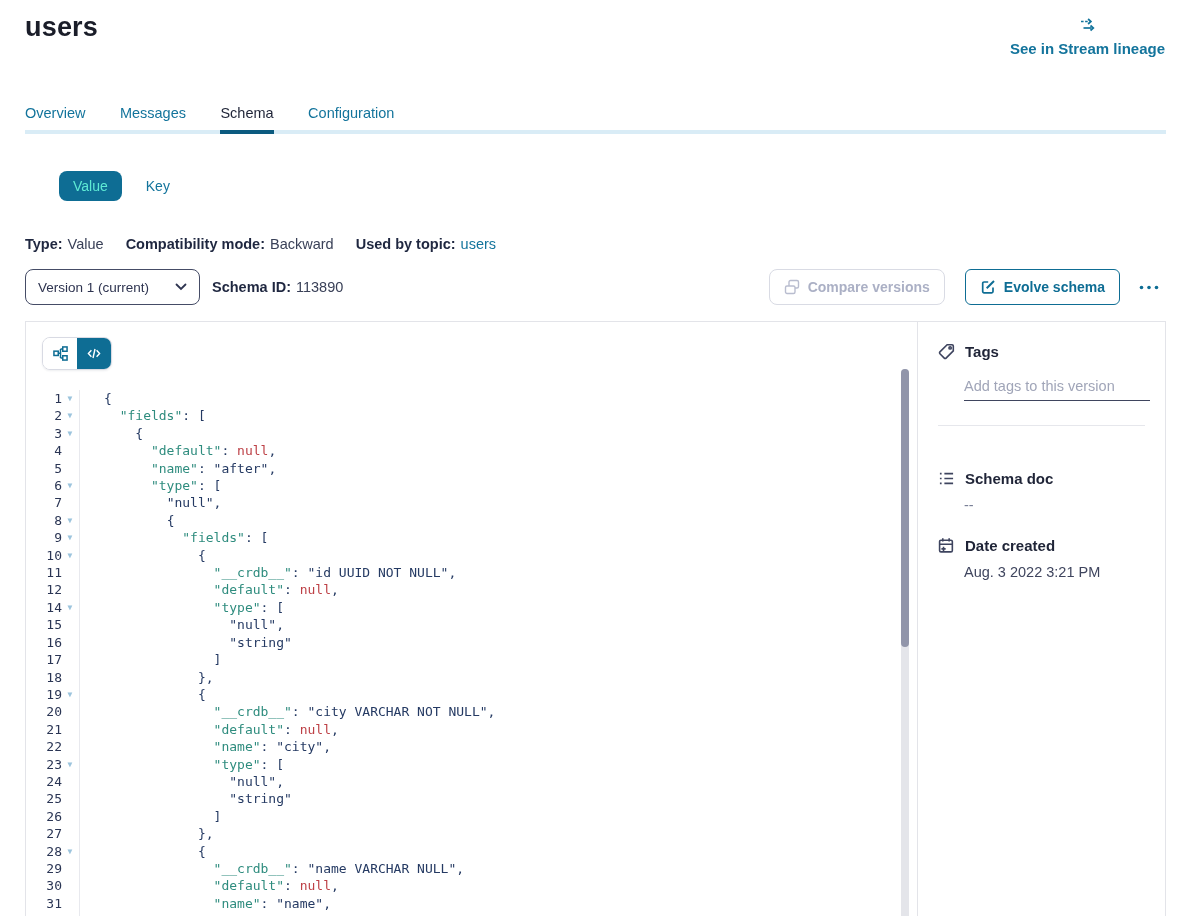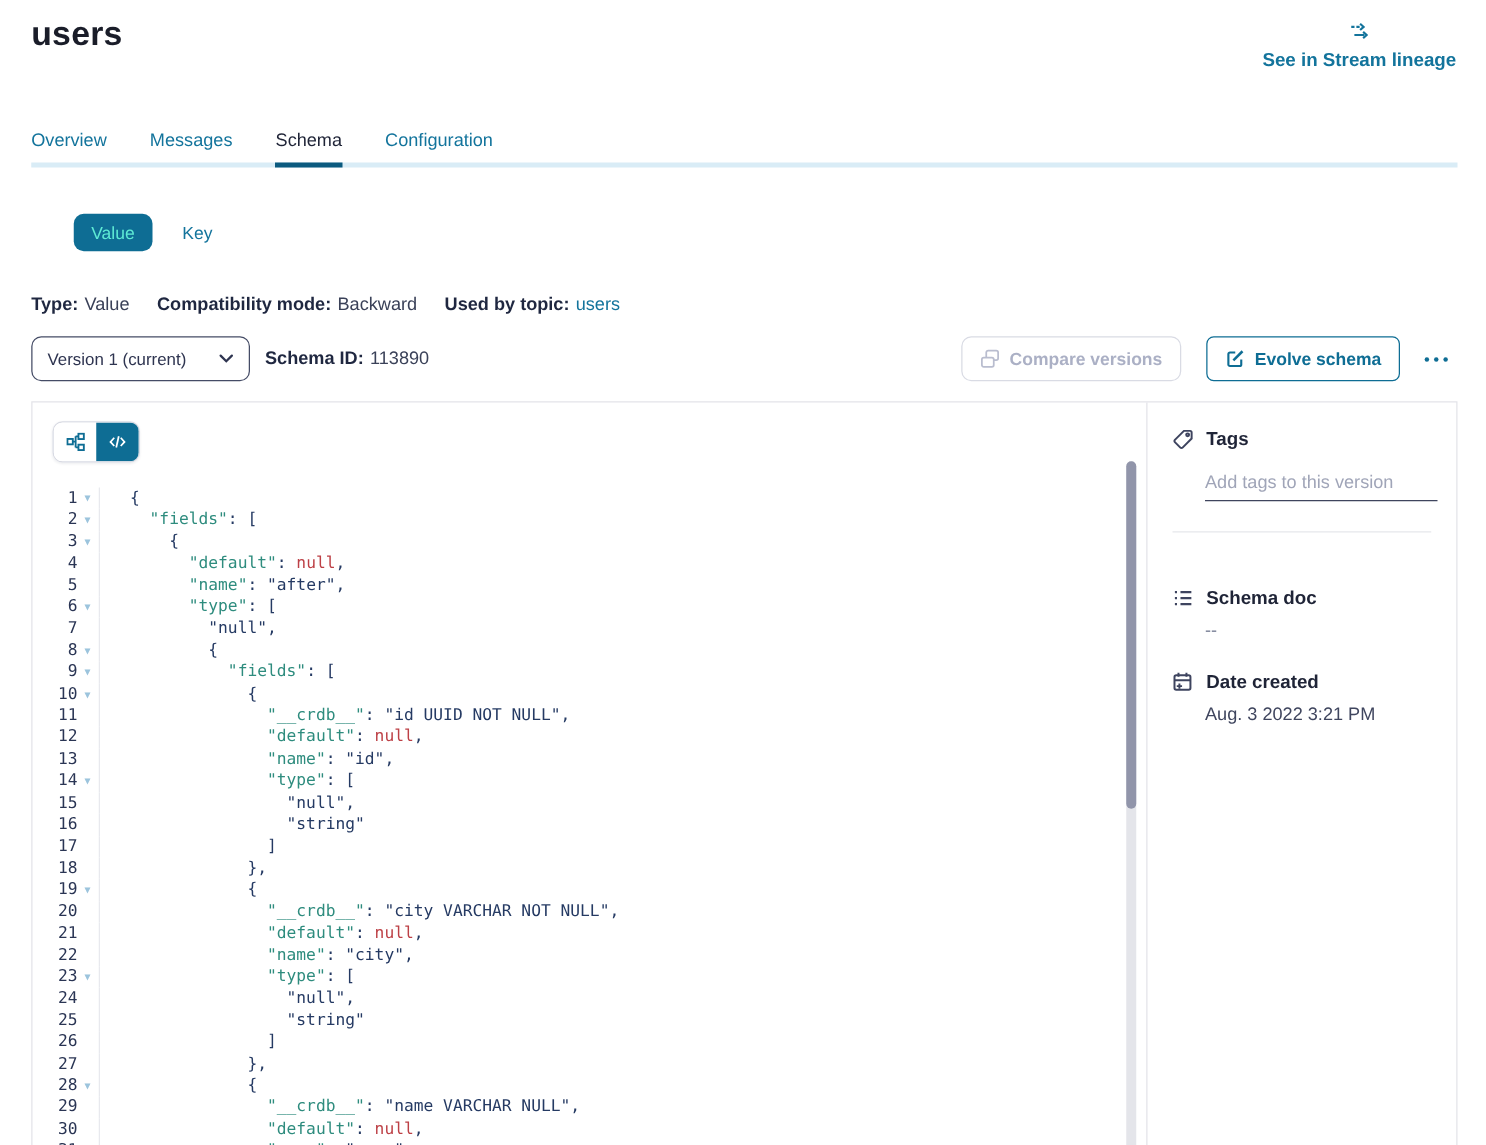--- a/index.html
+++ b/index.html
@@ -195,21 +195,20 @@
             <div class="code-row"><div class="gutter-cell"><span class="line-num">3</span><span class="fold">▼</span></div><div class="code-content">    <span class="tok-p">{</span></div></div>
             <div class="code-row"><div class="gutter-cell"><span class="line-num">4</span><span class="fold hidden">▼</span></div><div class="code-content">      <span class="tok-k">"default"</span><span class="tok-p">: </span><span class="tok-u">null</span><span class="tok-p">,</span></div></div>
             <div class="code-row"><div class="gutter-cell"><span class="line-num">5</span><span class="fold hidden">▼</span></div><div class="code-content">      <span class="tok-k">"name"</span><span class="tok-p">: </span><span class="tok-s">"after"</span><span class="tok-p">,</span></div></div>
             <div class="code-row"><div class="gutter-cell"><span class="line-num">6</span><span class="fold">▼</span></div><div class="code-content">      <span class="tok-k">"type"</span><span class="tok-p">: [</span></div></div>
             <div class="code-row"><div class="gutter-cell"><span class="line-num">7</span><span class="fold hidden">▼</span></div><div class="code-content">        <span class="tok-s">"null"</span><span class="tok-p">,</span></div></div>
             <div class="code-row"><div class="gutter-cell"><span class="line-num">8</span><span class="fold">▼</span></div><div class="code-content">        <span class="tok-p">{</span></div></div>
             <div class="code-row"><div class="gutter-cell"><span class="line-num">9</span><span class="fold">▼</span></div><div class="code-content">          <span class="tok-k">"fields"</span><span class="tok-p">: [</span></div></div>
             <div class="code-row"><div class="gutter-cell"><span class="line-num">10</span><span class="fold">▼</span></div><div class="code-content">            <span class="tok-p">{</span></div></div>
             <div class="code-row"><div class="gutter-cell"><span class="line-num">11</span><span class="fold hidden">▼</span></div><div class="code-content">              <span class="tok-k">"__crdb__"</span><span class="tok-p">: </span><span class="tok-s">"id UUID NOT NULL"</span><span class="tok-p">,</span></div></div>
             <div class="code-row"><div class="gutter-cell"><span class="line-num">12</span><span class="fold hidden">▼</span></div><div class="code-content">              <span class="tok-k">"default"</span><span class="tok-p">: </span><span class="tok-u">null</span><span class="tok-p">,</span></div></div>
-            <div class="code-row"><div class="gutter-cell"><span class="line-num">13</span><span class="fold hidden">▼</span></div><div class="code-content">              <span class="tok-k">"name"</span><span class="tok-p">: </span><span class="tok-s">"id"</span><span class="tok-p">,</span></div></div>
             <div class="code-row"><div class="gutter-cell"><span class="line-num">14</span><span class="fold">▼</span></div><div class="code-content">              <span class="tok-k">"type"</span><span class="tok-p">: [</span></div></div>
             <div class="code-row"><div class="gutter-cell"><span class="line-num">15</span><span class="fold hidden">▼</span></div><div class="code-content">                <span class="tok-s">"null"</span><span class="tok-p">,</span></div></div>
             <div class="code-row"><div class="gutter-cell"><span class="line-num">16</span><span class="fold hidden">▼</span></div><div class="code-content">                <span class="tok-s">"string"</span></div></div>
             <div class="code-row"><div class="gutter-cell"><span class="line-num">17</span><span class="fold hidden">▼</span></div><div class="code-content">              <span class="tok-p">]</span></div></div>
             <div class="code-row"><div class="gutter-cell"><span class="line-num">18</span><span class="fold hidden">▼</span></div><div class="code-content">            <span class="tok-p">},</span></div></div>
             <div class="code-row"><div class="gutter-cell"><span class="line-num">19</span><span class="fold">▼</span></div><div class="code-content">            <span class="tok-p">{</span></div></div>
             <div class="code-row"><div class="gutter-cell"><span class="line-num">20</span><span class="fold hidden">▼</span></div><div class="code-content">              <span class="tok-k">"__crdb__"</span><span class="tok-p">: </span><span class="tok-s">"city VARCHAR NOT NULL"</span><span class="tok-p">,</span></div></div>
             <div class="code-row"><div class="gutter-cell"><span class="line-num">21</span><span class="fold hidden">▼</span></div><div class="code-content">              <span class="tok-k">"default"</span><span class="tok-p">: </span><span class="tok-u">null</span><span class="tok-p">,</span></div></div>
             <div class="code-row"><div class="gutter-cell"><span class="line-num">22</span><span class="fold hidden">▼</span></div><div class="code-content">              <span class="tok-k">"name"</span><span class="tok-p">: </span><span class="tok-s">"city"</span><span class="tok-p">,</span></div></div>
             <div class="code-row"><div class="gutter-cell"><span class="line-num">23</span><span class="fold">▼</span></div><div class="code-content">              <span class="tok-k">"type"</span><span class="tok-p">: [</span></div></div>

